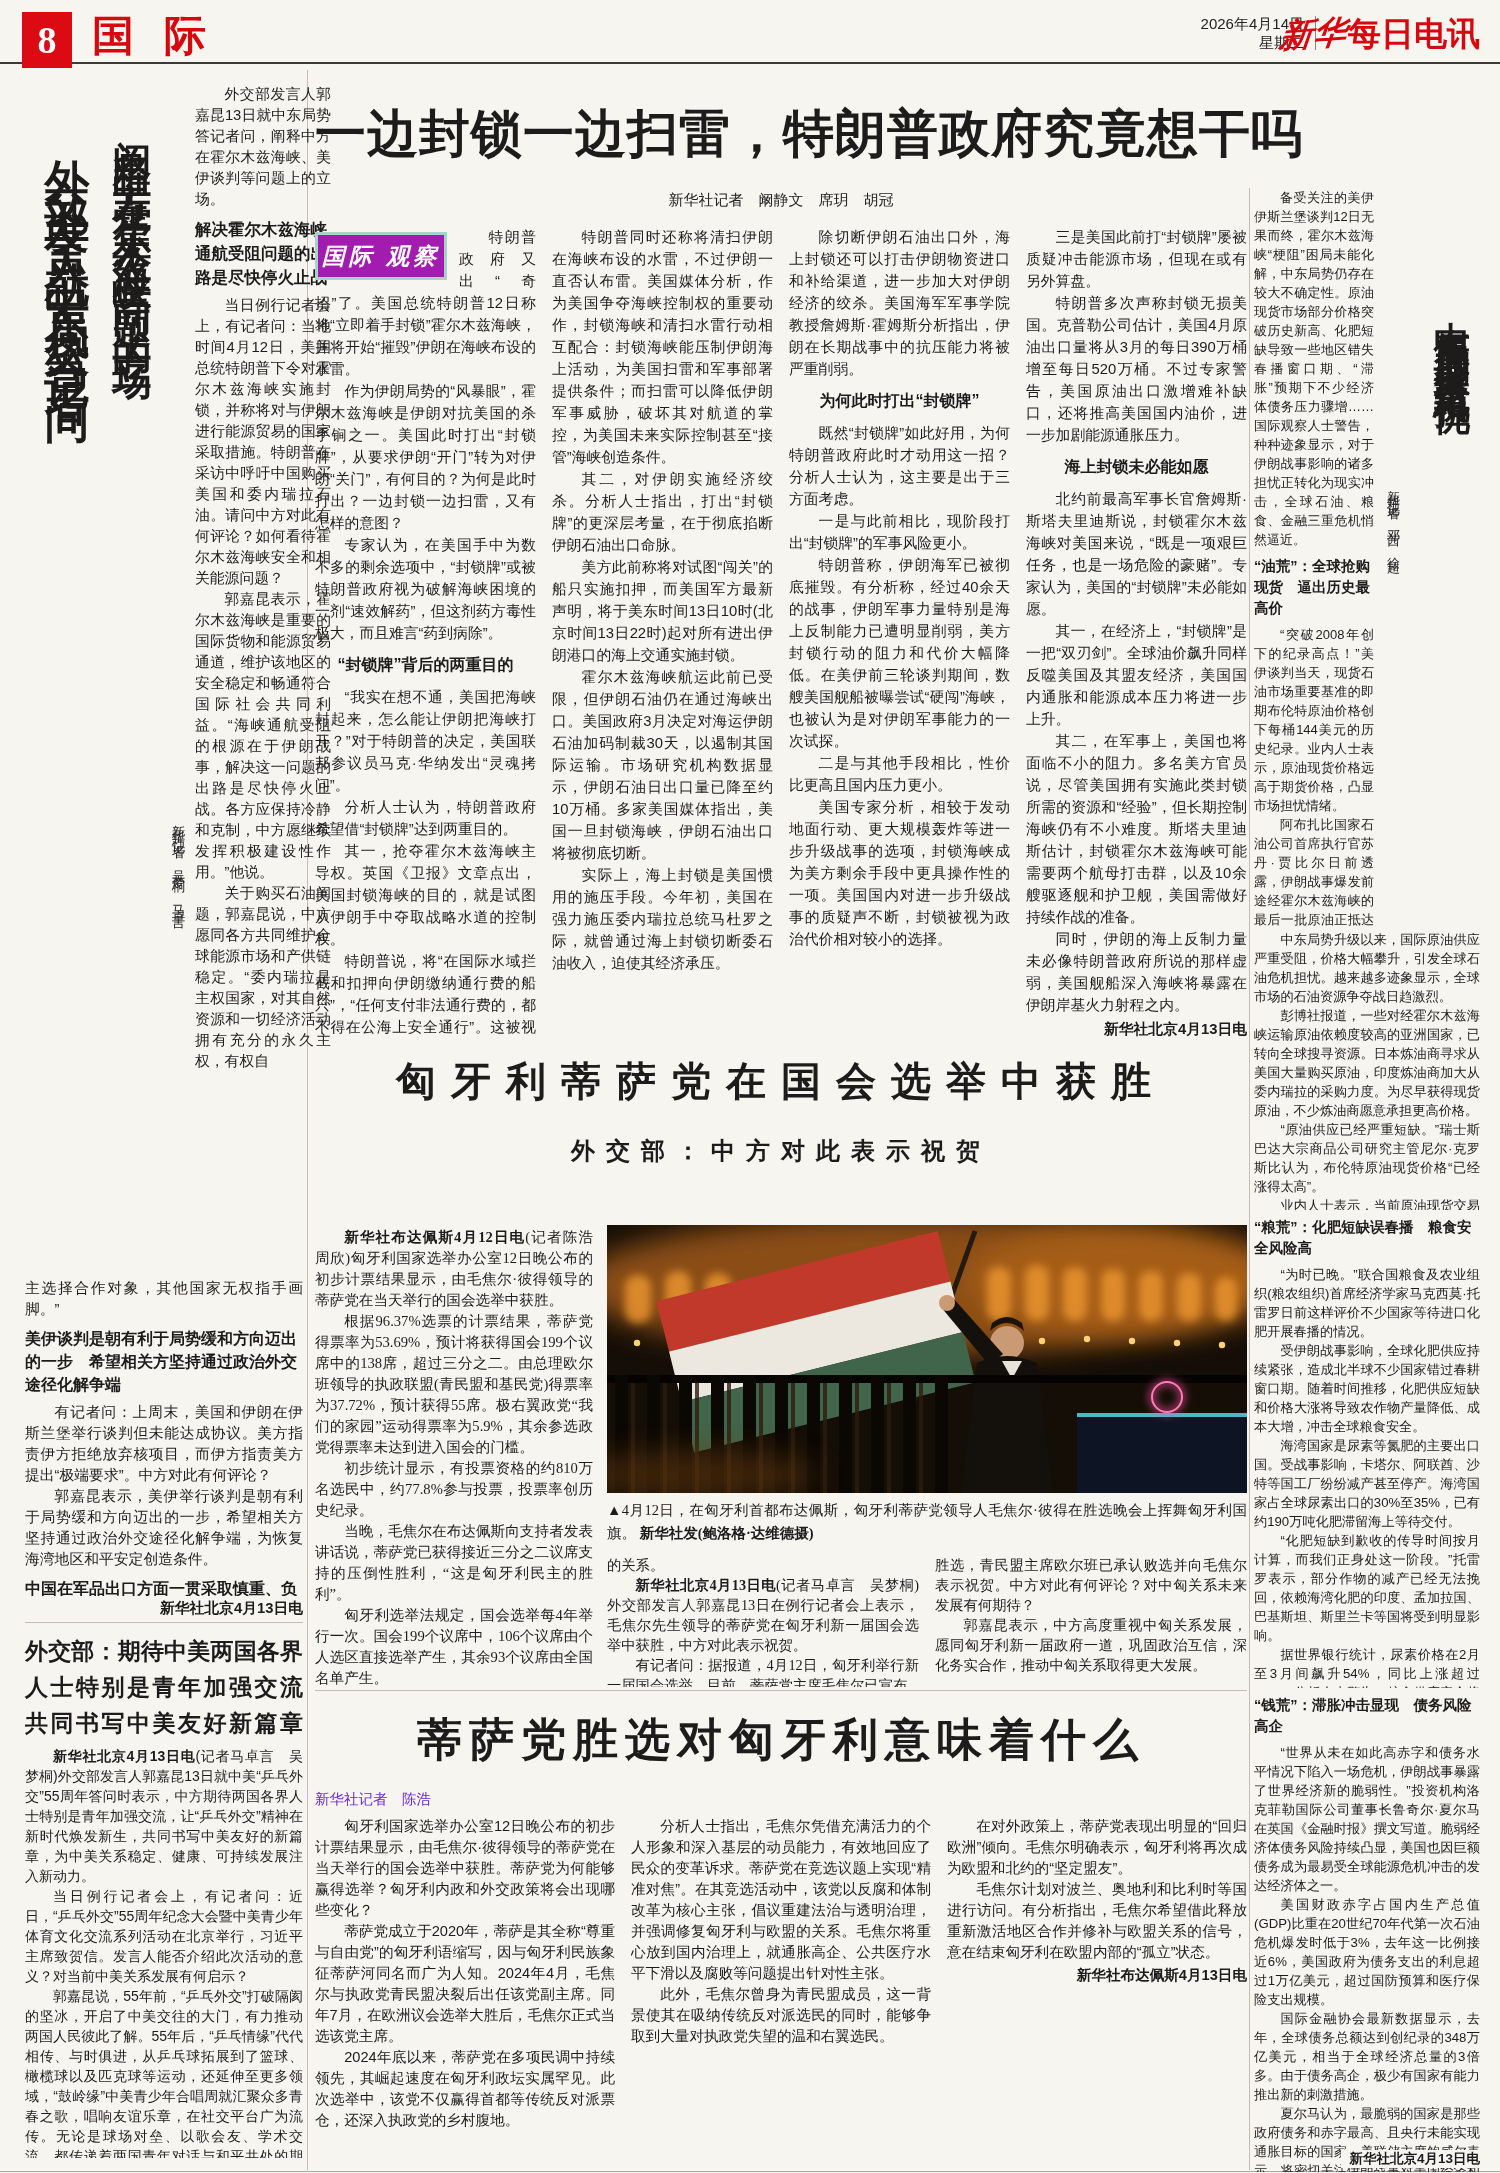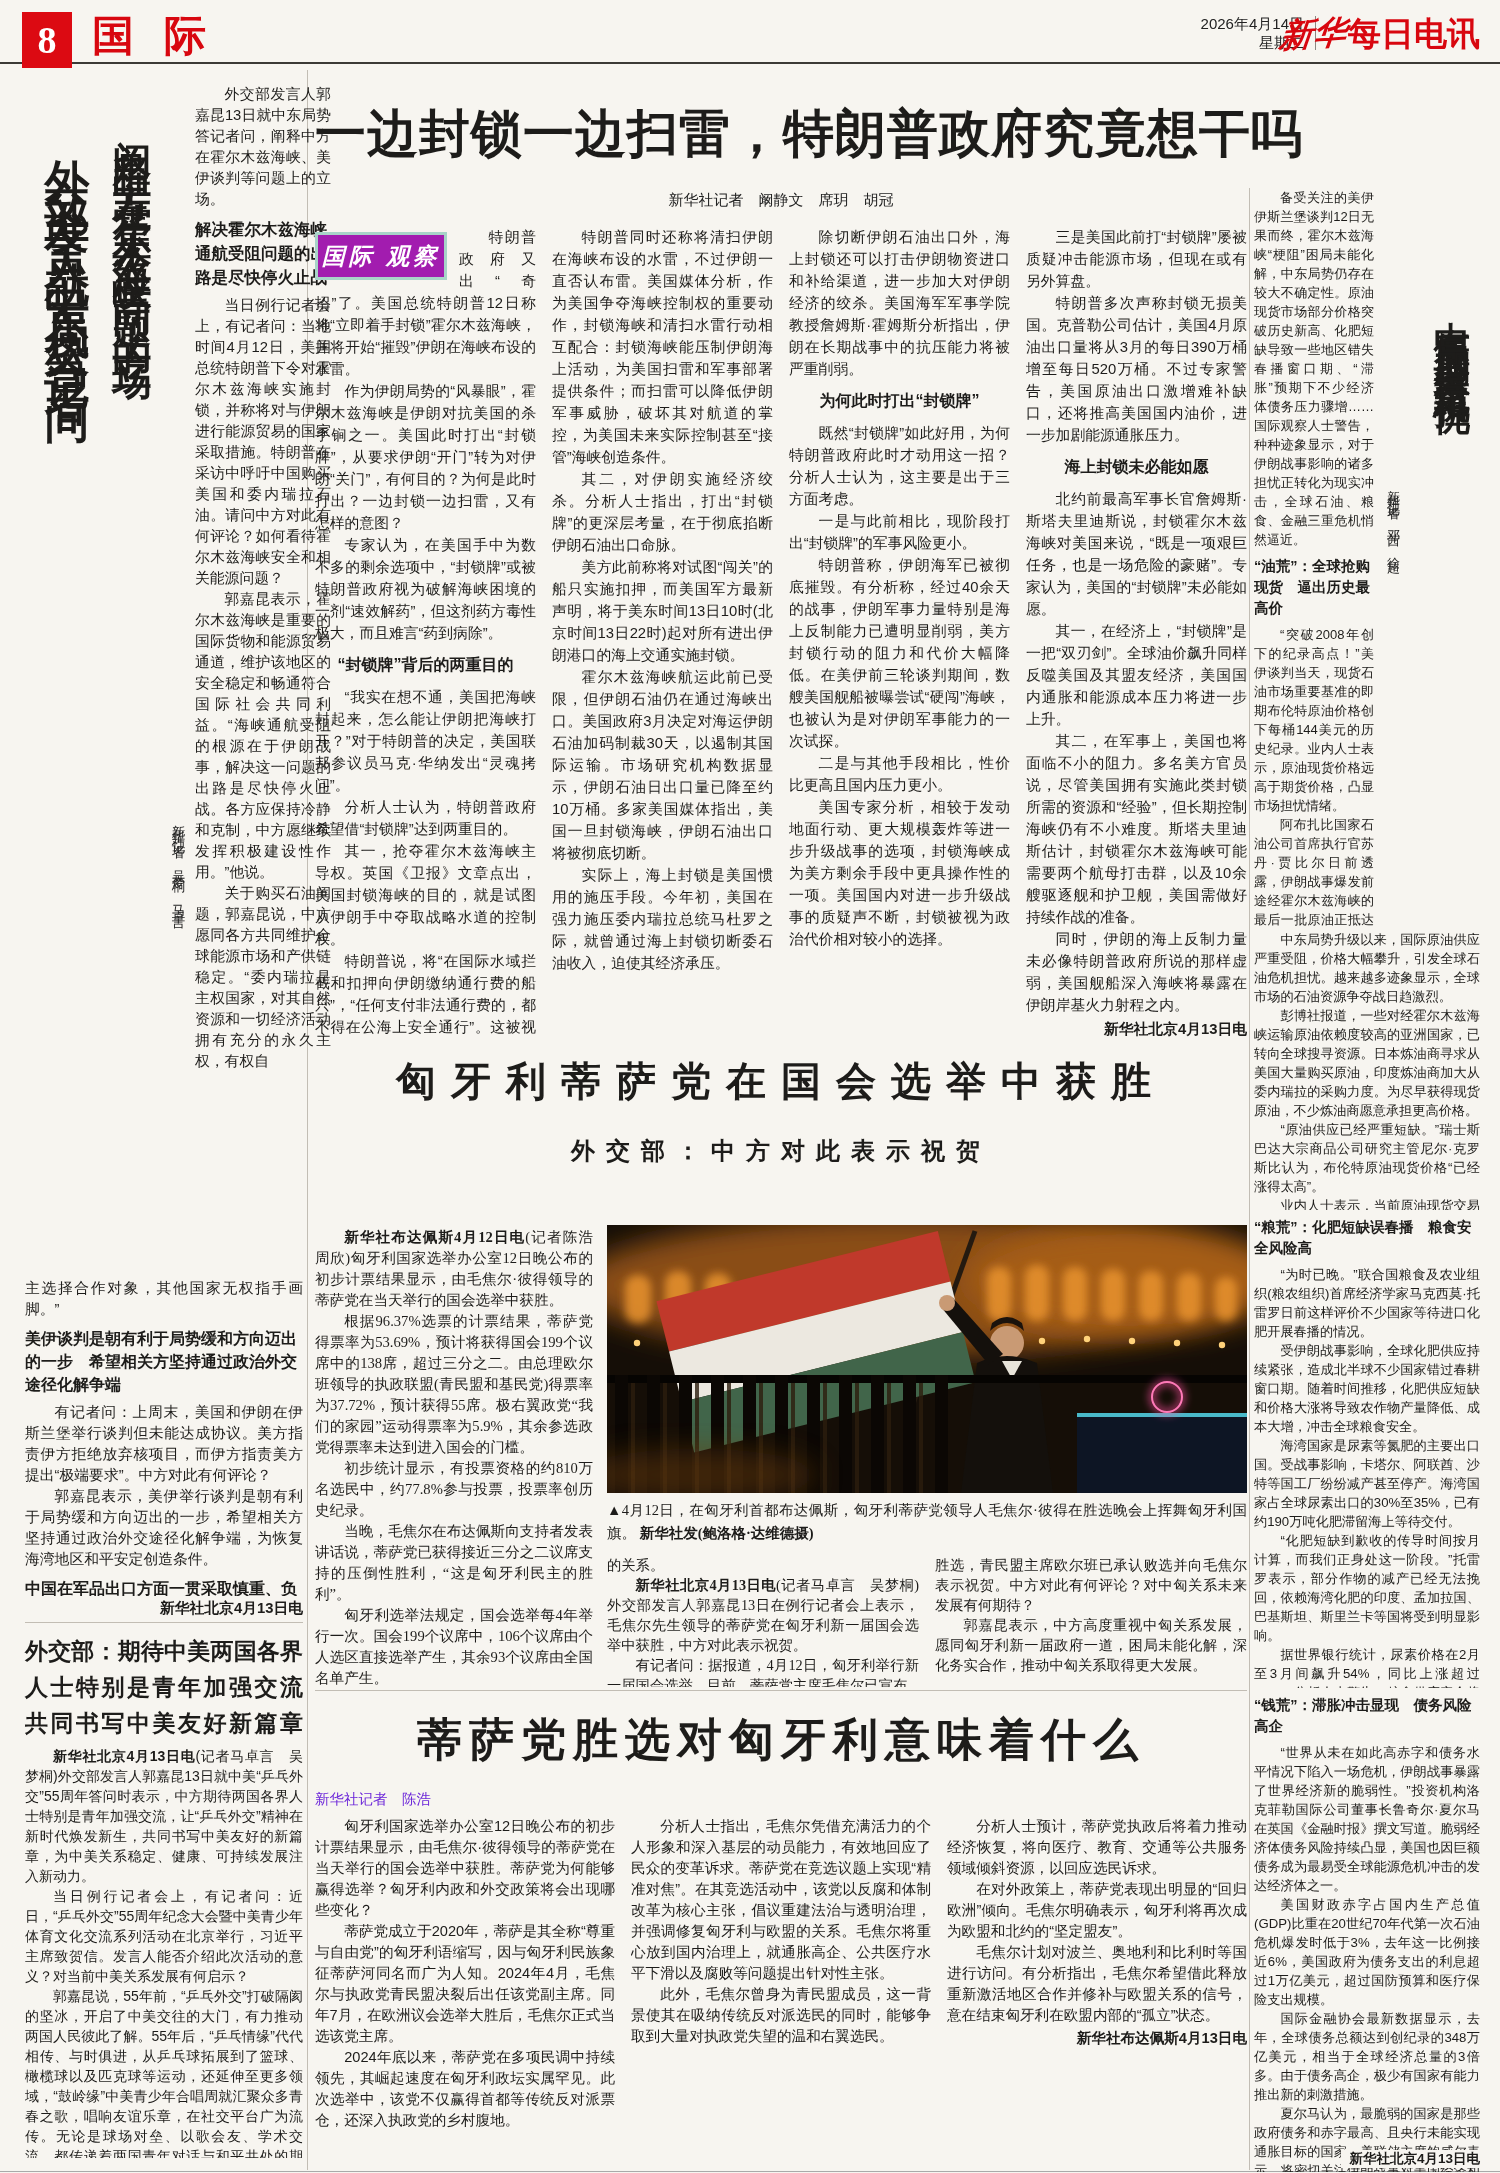--- a/index.html
+++ b/index.html
@@ -276,40 +276,39 @@
         <span>▲4月12日，在匈牙利首都布达佩斯，匈牙利蒂萨党领导人毛焦尔·彼得在胜选晚会上挥舞匈牙利国旗。</span>
         <span class="credit">新华社发(鲍洛格·达维德摄)</span>
       </div>
       <div id="hu-belowA" class="clip">
           <p class="para cont">的关系。</p>
           <p class="para"><b class="dateline-lead">新华社北京4月13日电</b>(记者马卓言　吴梦桐)外交部发言人郭嘉昆13日在例行记者会上表示，毛焦尔先生领导的蒂萨党在匈牙利新一届国会选举中获胜，中方对此表示祝贺。</p>
           <p class="para">有记者问：据报道，4月12日，匈牙利举行新一届国会选举。目前，蒂萨党主席毛焦尔已宣布</p>
         </div>
       <div id="hu-belowB" class="clip">
           <p class="para cont">胜选，青民盟主席欧尔班已承认败选并向毛焦尔表示祝贺。中方对此有何评论？对中匈关系未来发展有何期待？</p>
-          <p class="para">郭嘉昆表示，中方高度重视中匈关系发展，愿同匈牙利新一届政府一道，困局未能化解，深化务实合作，推动中匈关系取得更大发展。</p>
+          <p class="para">郭嘉昆表示，中方高度重视中匈关系发展，愿同匈牙利新一届政府一道，巩固政治互信，深化务实合作，推动中匈关系取得更大发展。</p>
         </div>
     </div>
   </div>
 
   <div id="bottom-art">
     <div id="ba-headline" class="serif">蒂萨党胜选对匈牙利意味着什么</div>
     <div id="ba-byline">新华社记者　陈浩</div>
     <div id="ba-cols">
       <div class="ba-col">
           <p class="para">匈牙利国家选举办公室12日晚公布的初步计票结果显示，由毛焦尔·彼得领导的蒂萨党在当天举行的国会选举中获胜。蒂萨党为何能够赢得选举？匈牙利内政和外交政策将会出现哪些变化？</p>
           <p class="para">蒂萨党成立于2020年，蒂萨是其全称“尊重与自由党”的匈牙利语缩写，因与匈牙利民族象征蒂萨河同名而广为人知。2024年4月，毛焦尔与执政党青民盟决裂后出任该党副主席。同年7月，在欧洲议会选举大胜后，毛焦尔正式当选该党主席。</p>
           <p class="para">2024年底以来，蒂萨党在多项民调中持续领先，其崛起速度在匈牙利政坛实属罕见。此次选举中，该党不仅赢得首都等传统反对派票仓，还深入执政党的乡村腹地。</p>
         </div>
       <div class="ba-col">
           <p class="para">分析人士指出，毛焦尔凭借充满活力的个人形象和深入基层的动员能力，有效地回应了民众的变革诉求。蒂萨党在竞选议题上实现“精准对焦”。在其竞选活动中，该党以反腐和体制改革为核心主张，倡议重建法治与透明治理，并强调修复匈牙利与欧盟的关系。毛焦尔将重心放到国内治理上，就通胀高企、公共医疗水平下滑以及腐败等问题提出针对性主张。</p>
           <p class="para">此外，毛焦尔曾身为青民盟成员，这一背景使其在吸纳传统反对派选民的同时，能够争取到大量对执政党失望的温和右翼选民。</p>
         </div>
       <div class="ba-col">
-          <p class="para">分析人士预计，蒂萨党执政后将着力推动经济恢复，将向医疗、教育、交通等公共服务领域倾斜资源，以回应选民诉求。</p>
           <p class="para">在对外政策上，蒂萨党表现出明显的“回归欧洲”倾向。毛焦尔明确表示，匈牙利将再次成为欧盟和北约的“坚定盟友”。</p>
           <p class="para">毛焦尔计划对波兰、奥地利和比利时等国进行访问。有分析指出，毛焦尔希望借此释放重新激活地区合作并修补与欧盟关系的信号，意在结束匈牙利在欧盟内部的“孤立”状态。</p>
           <p class="flow-dateline">新华社布达佩斯4月13日电</p>
         </div>
     </div>
   </div>
 
   <div id="right-art">
     <div id="ra-top">
       <div id="ra-narrow">

